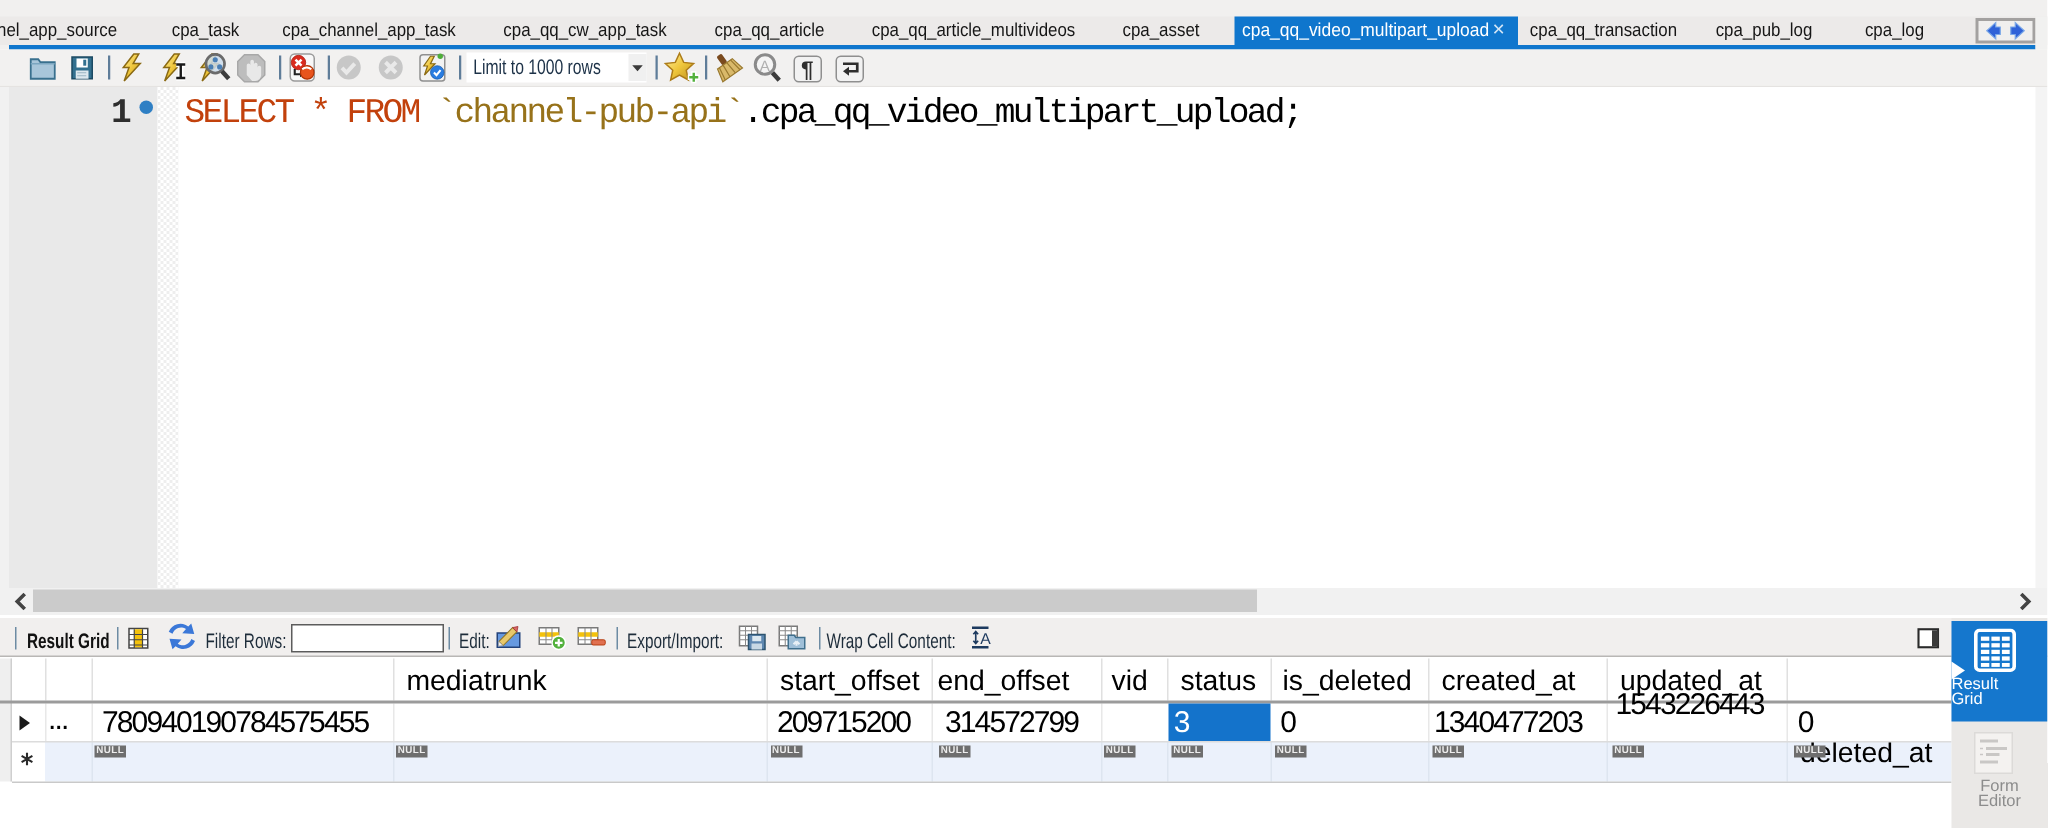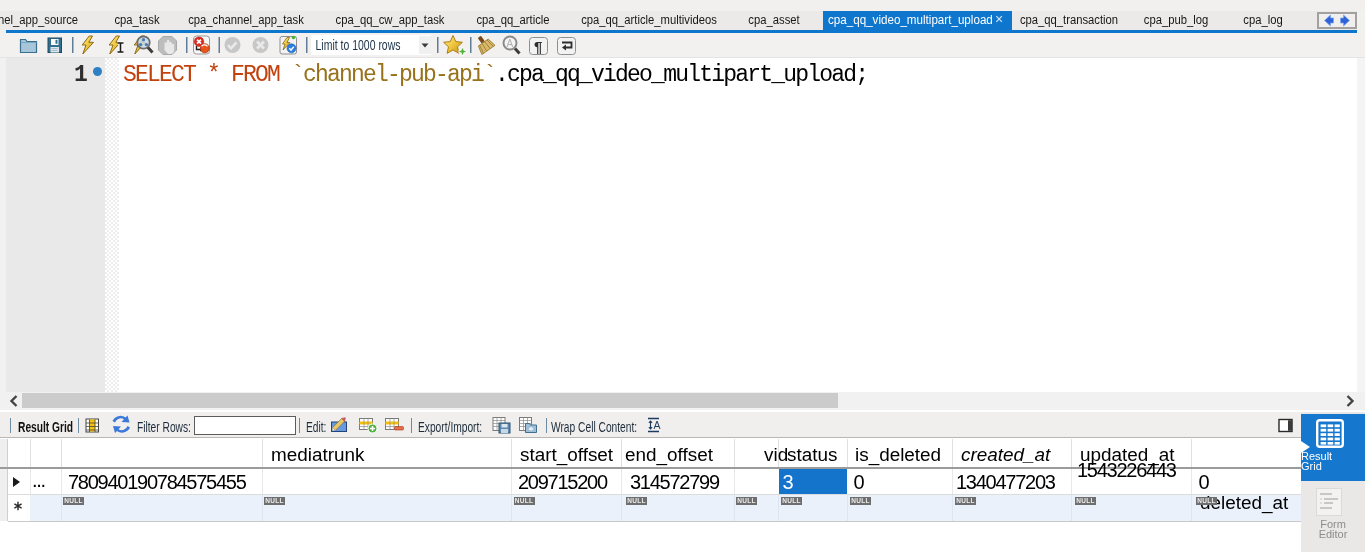--- a/index.html
+++ b/index.html
@@ -279,24 +279,24 @@
     <div class="vline" style="left:734px; top:55px; height:26.5px; background:#dde5f0;"></div>
     <div class="vline" style="left:778px; top:55px; height:26.5px; background:#dde5f0;"></div>
     <div class="vline" style="left:847px; top:55px; height:26.5px; background:#dde5f0;"></div>
     <div class="vline" style="left:952px; top:55px; height:26.5px; background:#dde5f0;"></div>
     <div class="vline" style="left:1071px; top:55px; height:26.5px; background:#dde5f0;"></div>
     <div class="vline" style="left:1191px; top:55px; height:26.5px; background:#dde5f0;"></div>
 
     <div class="hcell" style="left:271px;">mediatrunk</div>
     <div class="hcell" style="left:520px;">start_offset</div>
     <div class="hcell" style="left:625px;">end_offset</div>
-    <div class="hcell" style="left:764px;">vid</div>
+    <div class="hcell" style="left:741px;">vid</div>
     <div class="hcell" style="left:787px;">status</div>
     <div class="hcell" style="left:855px;">is_deleted</div>
-    <div class="hcell" style="left:961px;font-style:italic;">created_at</div>
+    <div class="hcell" style="left:961px;">created_at</div>
     <div class="hcell" style="left:1080px;">updated_at</div>
     <div class="hcell" style="left:1200px;margin-top:48px;">deleted_at</div>
 
     <div style="position:absolute; left:0; top:27.5px; width:1301px; height:2px; background:#9b9b9b;"></div>
 
     <div style="position:absolute; left:8px; top:54.5px; width:1293px; height:1px; background:#dcdcdc;"></div>
     <div style="position:absolute; left:8px; top:81.5px; width:1293px; height:1px; background:#c9c9c9;"></div>
 
     <div style="position:absolute; left:13px; top:38px; width:0; height:0; border-left:7.5px solid #1a1a1a; border-top:5px solid transparent; border-bottom:5px solid transparent;"></div>
 

